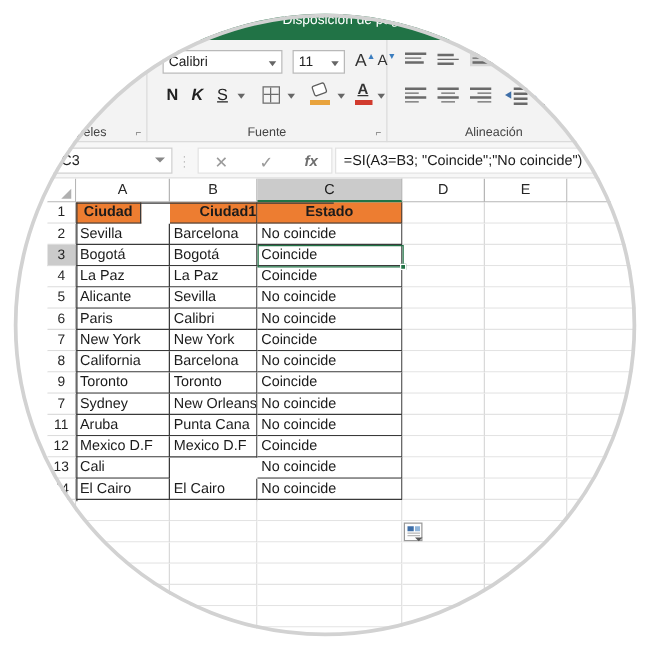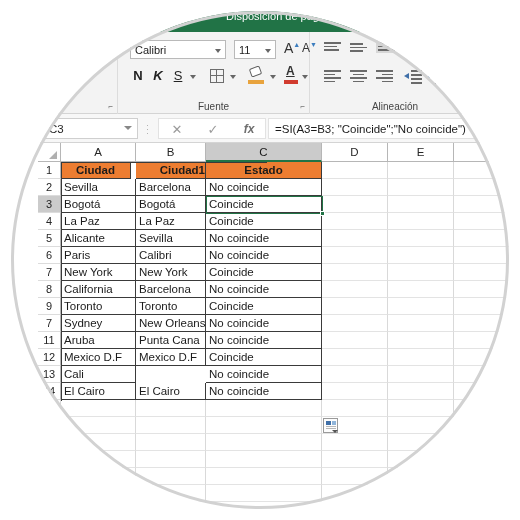--- a/index.html
+++ b/index.html
@@ -355,20 +355,21 @@
 
       <div class="ribbon">
 
         <div class="grp" id="grp-clipboard">
           <div id="cb-copy"></div>
           <div id="cb-copy-arrow"></div>
           <div id="cb-brush">
             <span class="h"></span>
               <span class="t"></span>
           </div>
+          <div class="grp-label">tapapeles</div>
           <div class="grp-launcher">⌐</div>
         </div>
 
         <div class="grp" id="grp-font">
           <div class="ctl-box" id="fontname">Calibri<span class="cbx-arrow"></span></div>
           <div class="ctl-box" id="fontsize">11<span class="cbx-arrow"></span></div>
           <div id="grow-a">A<sup>▲</sup></div>
           <div id="shrink-a">A<sup>▼</sup></div>
 
           <div class="fbtn" id="btn-n">N</div>
@@ -491,21 +492,21 @@
           <div class="ch" style="left:61px; width:75px;">A</div>
           <div class="ch" style="left:136px; width:70px;">B</div>
           <div class="ch sel" style="left:206px; width:116px;">C</div>
           <div class="ch" style="left:322px; width:66px;">D</div>
           <div class="ch" style="left:388px; width:66px;">E</div>
           <div class="ch" style="left:454px; width:66px;"></div>
         </div>
 
         <div id="rows-layer">
             <div class="rh" style="top: 19px;">1</div>
-            <div class="cell bordered hdr" style="left: 61px; top: 19px; width: 70px;">Ciudad</div>
+            <div class="cell bordered hdr" style="left: 61px; top: 19px; width: 52px;">Ciudad</div>
             <div class="cell bordered hdr" style="left: 136px; top: 19px; width: 70px; text-align: right;">Ciudad1</div>
             <div class="cell bordered hdr" style="left: 206px; top: 19px; width: 116px;">Estado</div>
             <div class="cell empty" style="left: 322px; top: 19px; width: 66px;"></div>
             <div class="cell empty" style="left: 388px; top: 19px; width: 66px;"></div>
             <div class="cell empty" style="left: 454px; top: 19px; width: 66px;"></div>
             <div class="rh" style="top: 36px;">2</div>
             <div class="cell bordered" style="left: 61px; top: 36px; width: 75px;">Sevilla</div>
             <div class="cell bordered" style="left: 136px; top: 36px; width: 70px;">Barcelona</div>
             <div class="cell bordered" style="left: 206px; top: 36px; width: 116px;">No coincide</div>
             <div class="cell empty" style="left: 322px; top: 36px; width: 66px;"></div>

